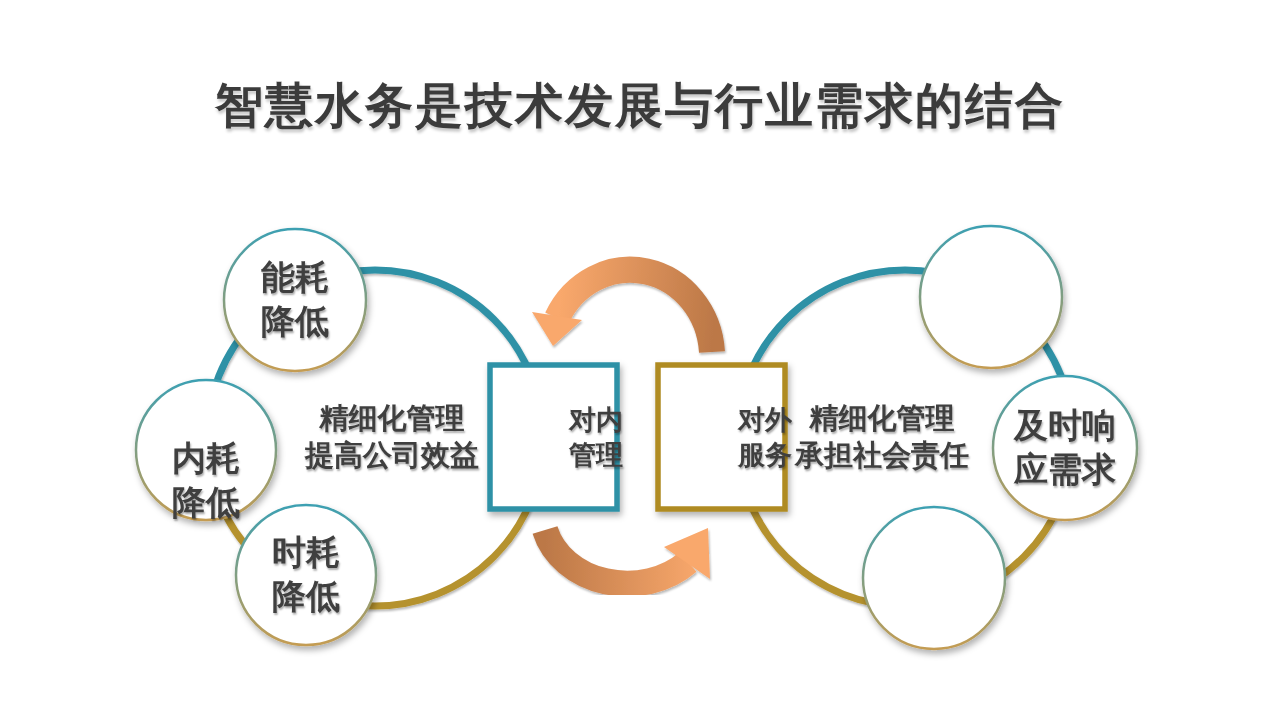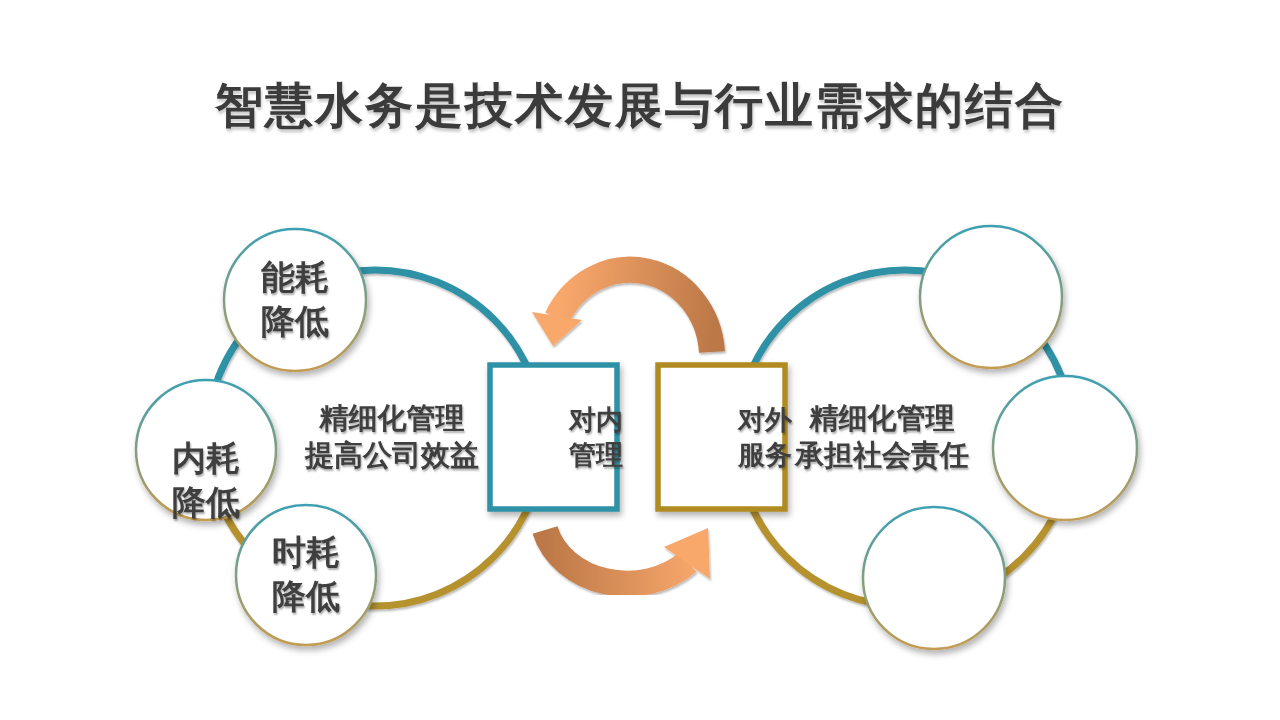--- a/index.html
+++ b/index.html
@@ -107,14 +107,16 @@
 提高公司效益</div>
 
   <div class="label box-label" style="left:553px; top:438px;">对内
 管理</div>
   <div class="label box-label" style="left:722px; top:438px;">对外
 服务</div>
 
   <div class="label desc" style="left:882px; top:437px;">精细化管理
 承担社会责任</div>
 
+  <div class="label node-label" style="left:1065px; top:448px;">及时响
+应需求</div>
 
 </div>
 
 </body></html>

